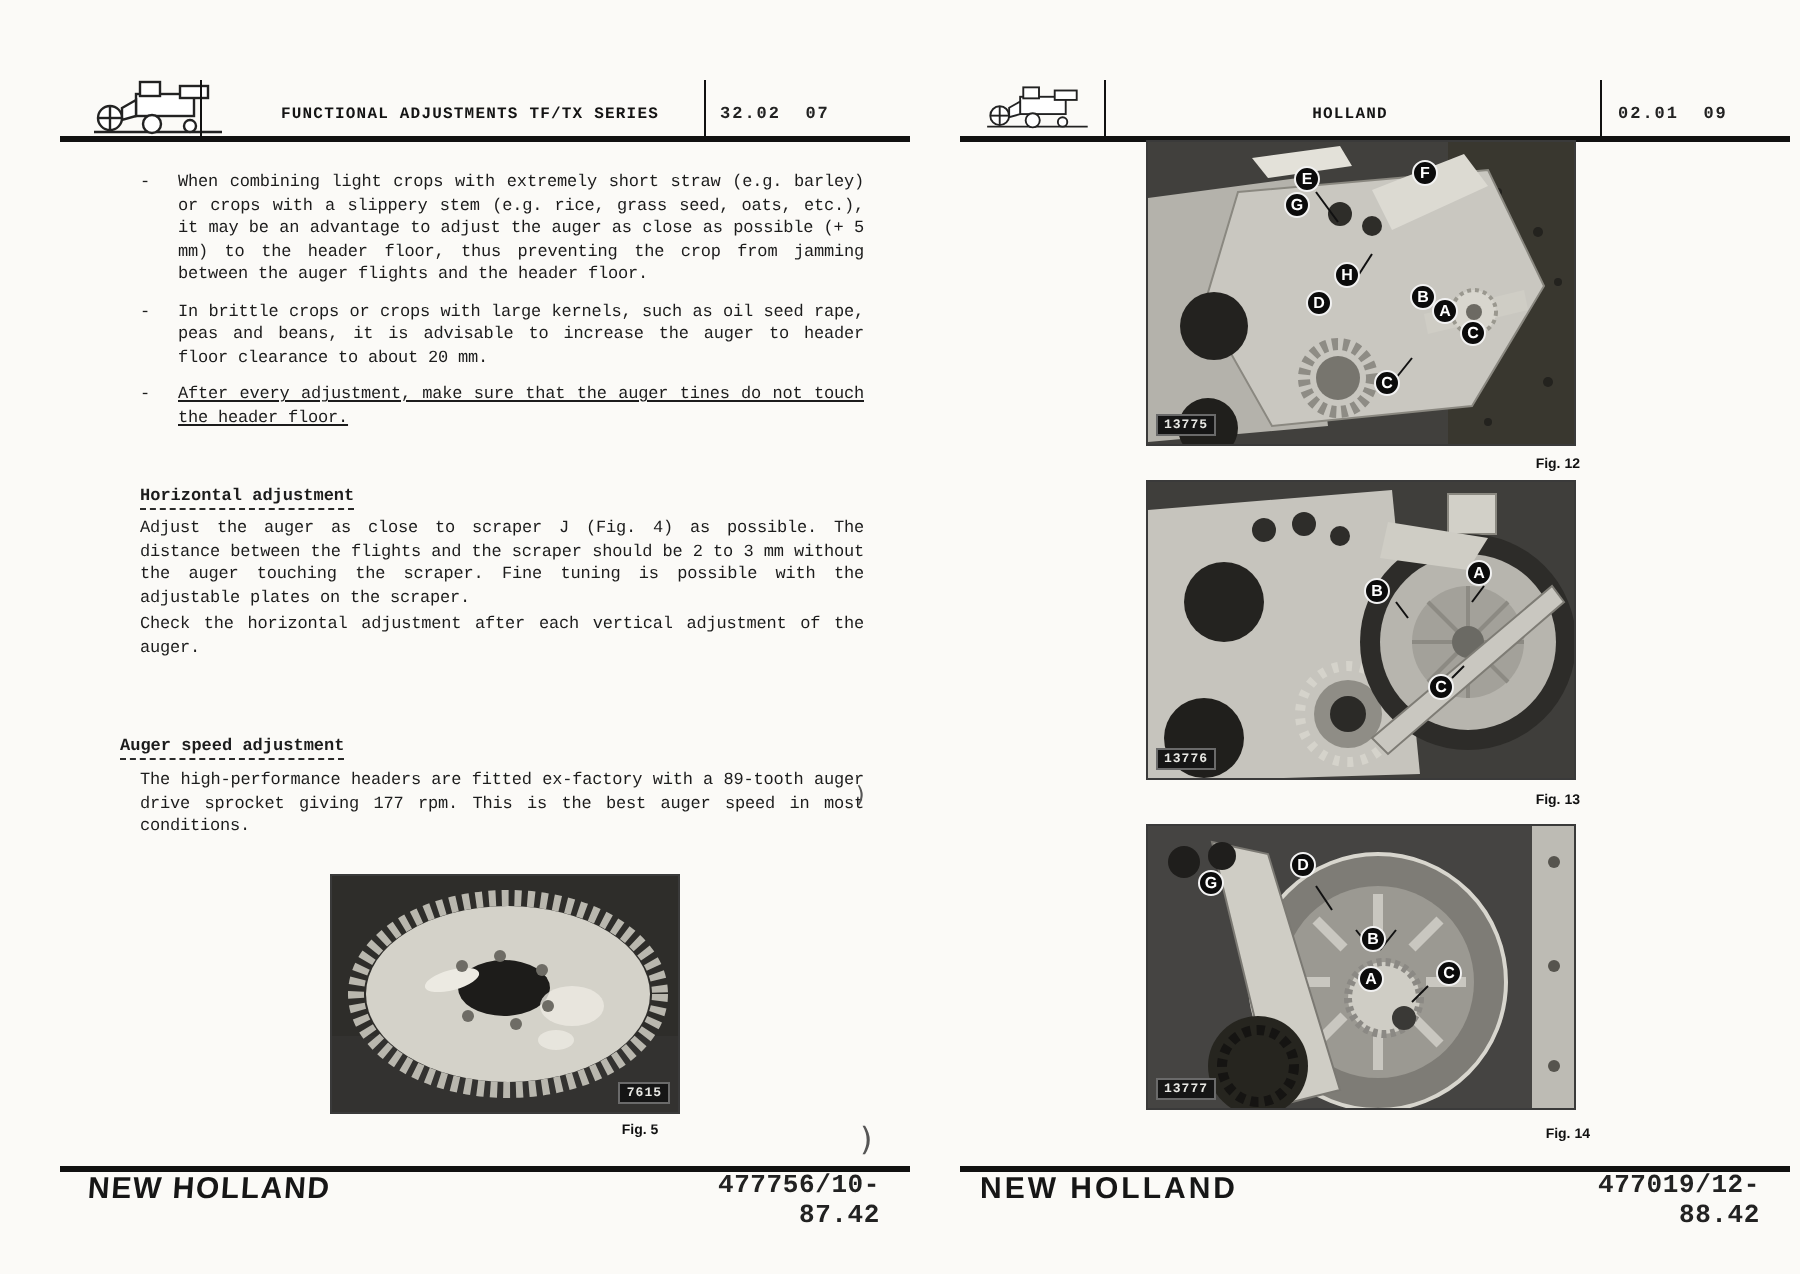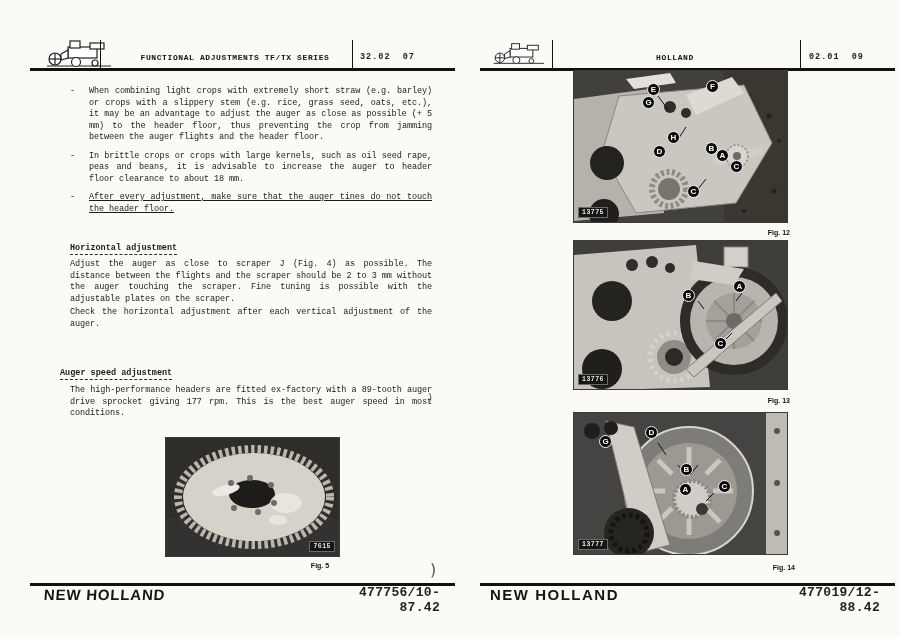--- a/index.html
+++ b/index.html
@@ -73,21 +73,21 @@
     <div class="page-code" style="left:360px;top:52px;">32.02  07</div>
     <div class="hrule" style="left:30px;top:68px;width:425px;"></div>
 
     <div class="absblock" style="left:70px;top:86px;width:362px;">
       <div class="bullet">
         <span class="dash">-</span>
         <span class="btext">When combining light crops with extremely short straw (e.g. barley) or crops with a slippery stem (e.g. rice, grass seed, oats, etc.), it may be an advantage to adjust the auger as close as possible (+ 5 mm) to the header floor, thus preventing the crop from jamming between the auger flights and the header floor.</span>
       </div>
       <div class="bullet">
         <span class="dash">-</span>
-        <span class="btext">In brittle crops or crops with large kernels, such as oil seed rape, peas and beans, it is advisable to increase the auger to header floor clearance to about 18 mm.</span>
+        <span class="btext">In brittle crops or crops with large kernels, such as oil seed rape, peas and beans, it is advisable to increase the auger to header floor clearance to about 20 mm.</span>
       </div>
       <div class="bullet">
         <span class="dash">-</span>
         <span class="btext u">After every adjustment, make sure that the auger tines do not touch the header floor.</span>
       </div>
     </div>
 
     <div class="sec-head" style="left:70px;top:243px;">Horizontal adjustment</div>
     <div class="absblock para" style="left:70px;top:259px;width:362px;">Adjust the auger as close to scraper J (Fig. 4) as possible. The distance between the flights and the scraper should be 2 to 3 mm without the auger touching the scraper. Fine tuning is possible with the adjustable plates on the scraper.</div>
     <div class="absblock para" style="left:70px;top:307px;width:362px;">Check the horizontal adjustment after each vertical adjustment of the auger.</div>

